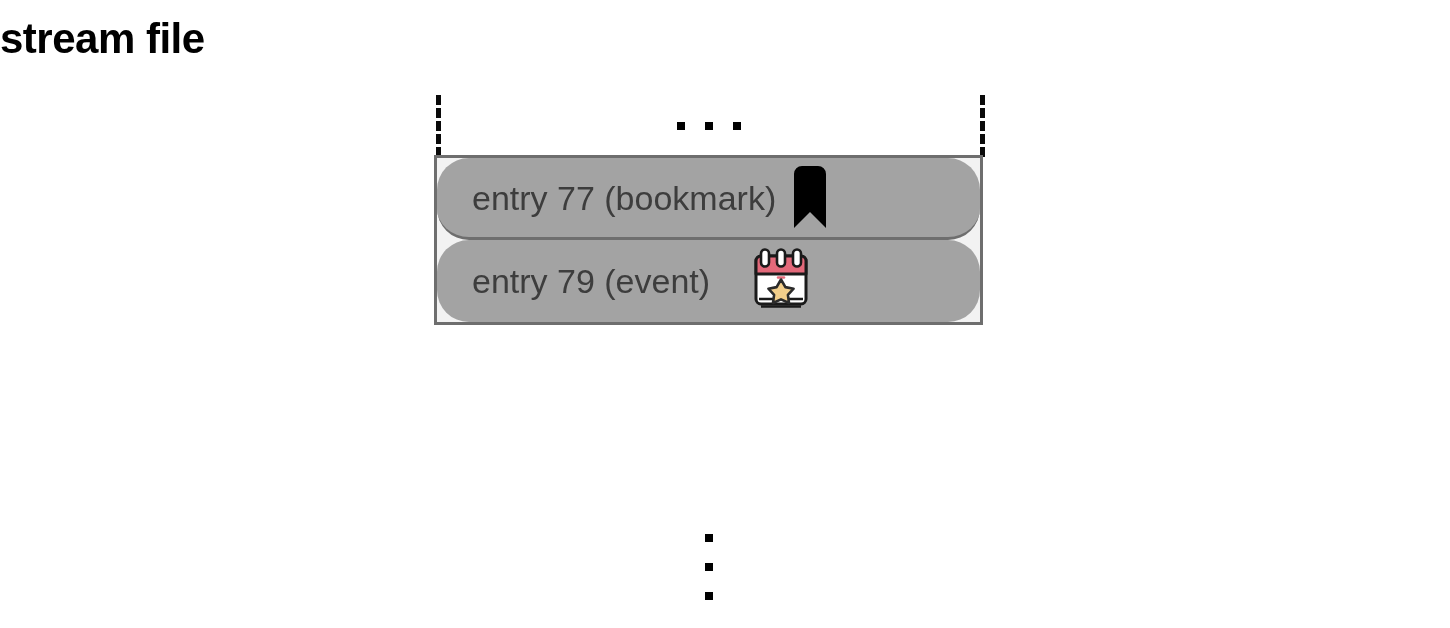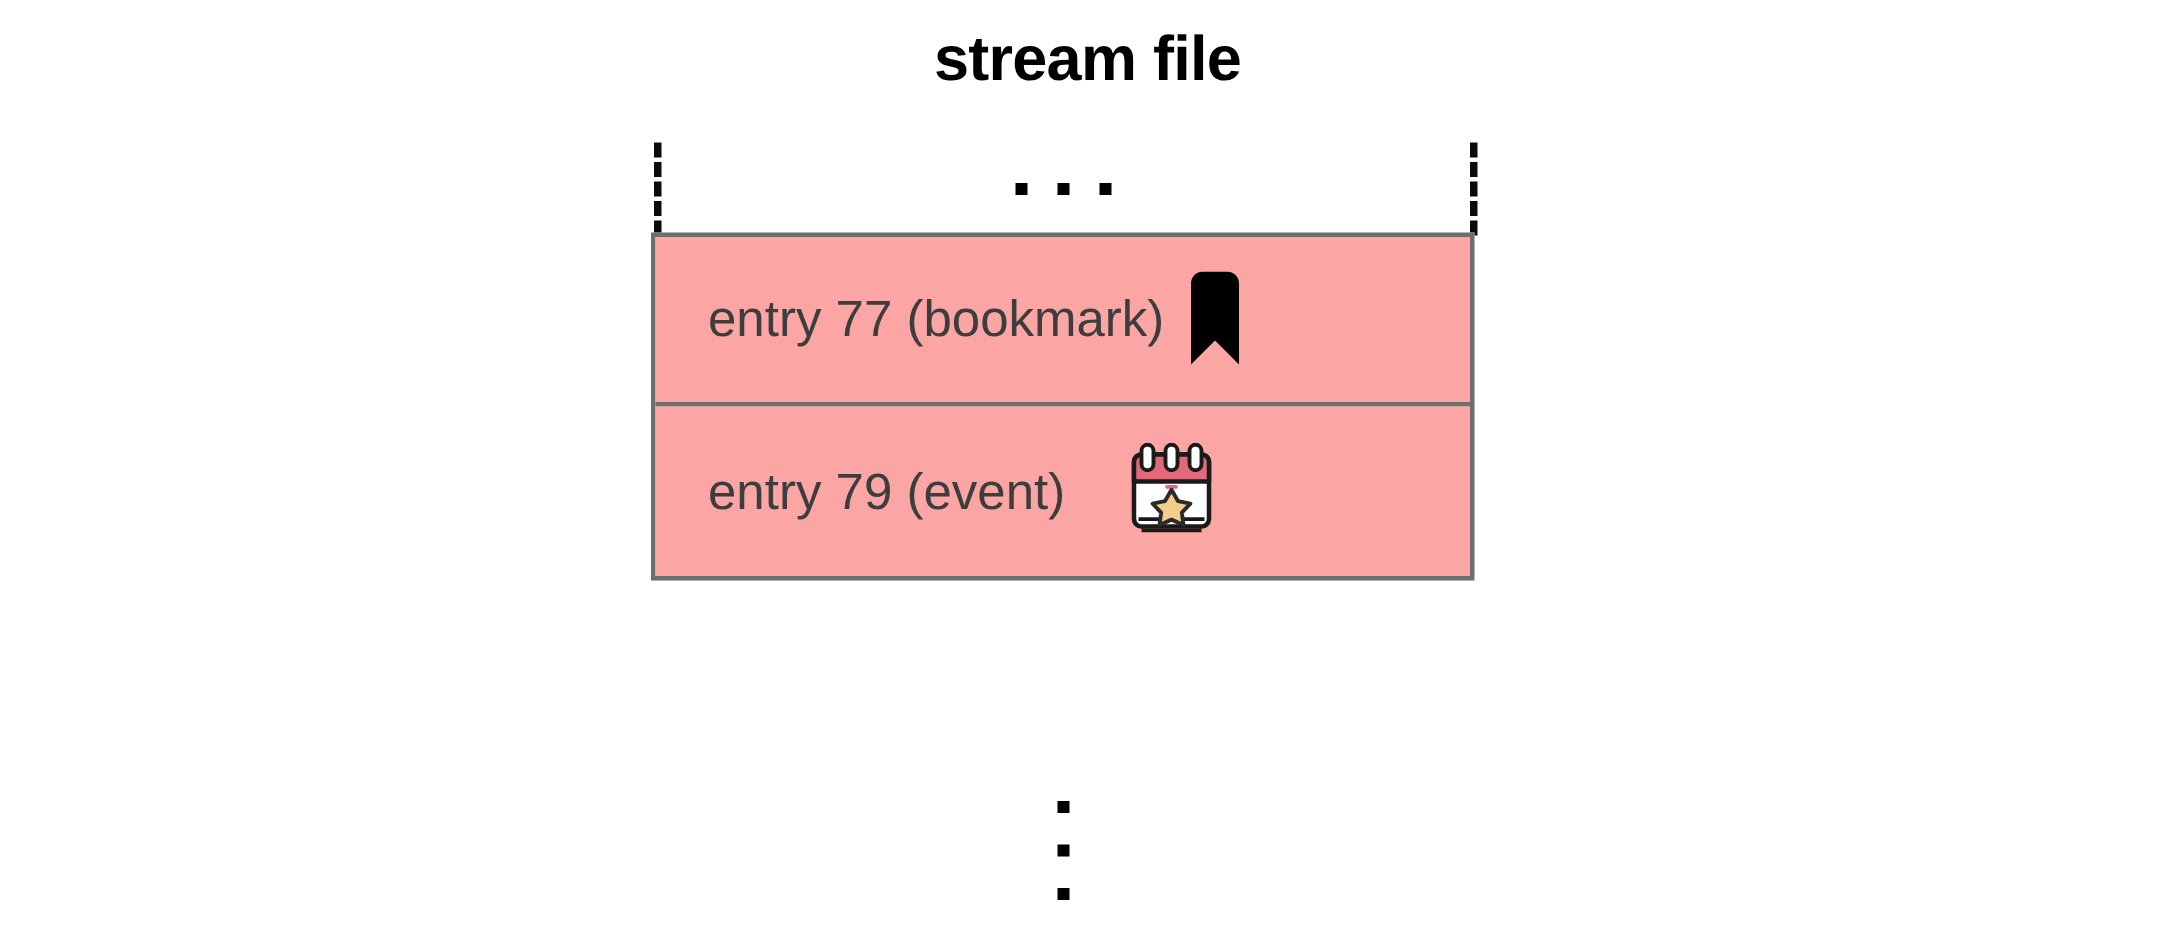--- a/index.html
+++ b/index.html
@@ -21,21 +21,21 @@
     width: 1450px;
     height: 628px;
   }
 
   
   .title {
     position: absolute;
     left: 0;
     top: 18px;
     width: 1450px;
-    text-align: center;
+    text-align: left;
     font-size: 42px;
     font-weight: bold;
     color: #000000;
     letter-spacing: -0.5px;
     line-height: 1.0;
   }
 
   
   .figure {
     position: absolute;
@@ -78,27 +78,28 @@
     position: absolute;
     top: 60px;
     left: 0;
     width: 549px;
     border: 3px solid #6e6e6e;
     box-sizing: border-box;
     background: #f2f2f2;
   }
   .entry-row {
     position: relative;
-    height: 113px;
+    height: 82px;
     box-sizing: border-box;
     display: flex;
     align-items: center;
     padding: 0 0 0 35px;
-    background: #fca5a5;
+    background: #a3a3a3;
     border-bottom: 3px solid #6e6e6e;
+    border-radius: 32px;
   }
   .entry-row:last-child {
     border-bottom: none;
     gap: 28px;
   }
   .entry-label {
     font-size: 34px;
     color: #3d3d3d;
     white-space: nowrap;
     line-height: 1;

